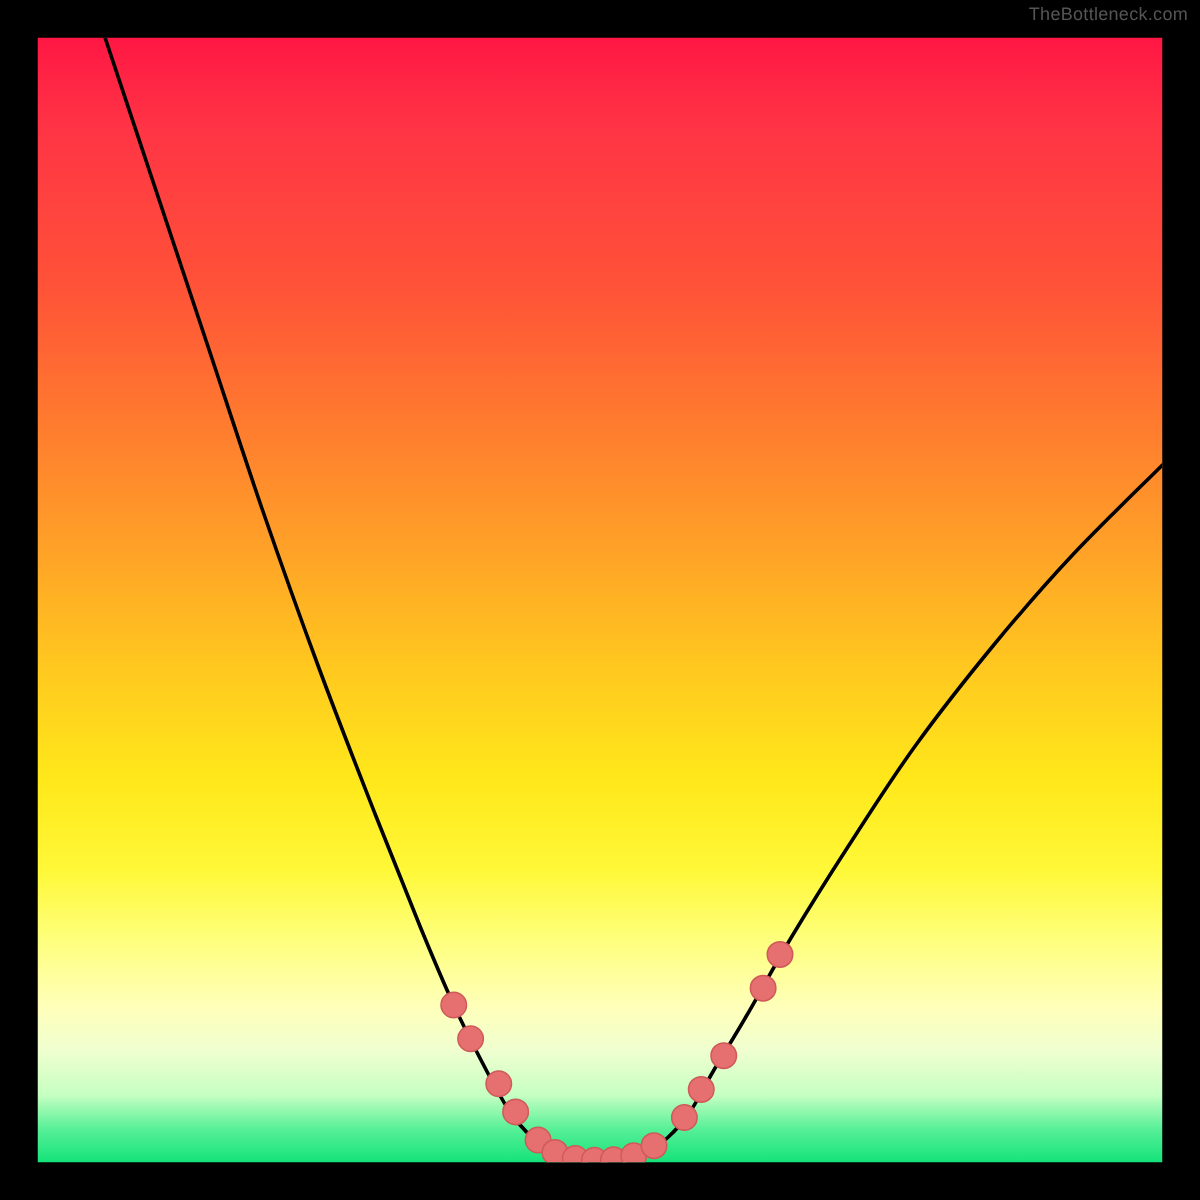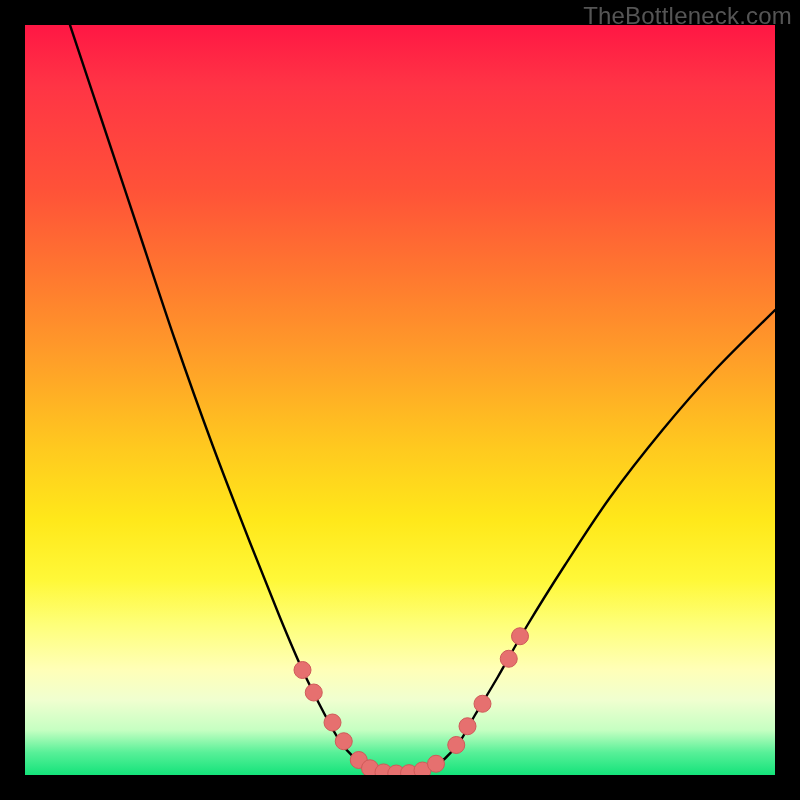--- a/index.html
+++ b/index.html
@@ -52,21 +52,21 @@
     position: absolute;
     inset: 0;
     width: 750px;
     height: 750px;
     pointer-events: none;
   }
   .watermark {
     position: absolute;
     top: 2px;
     right: 8px;
-    font-size: 24px;
+    font-size: 12px;
     color: #555;
     font-weight: 400;
     letter-spacing: 0.2px;
     user-select: none;
   }
 </style>
 </head>
 <body>
 
 <div class="frame">

